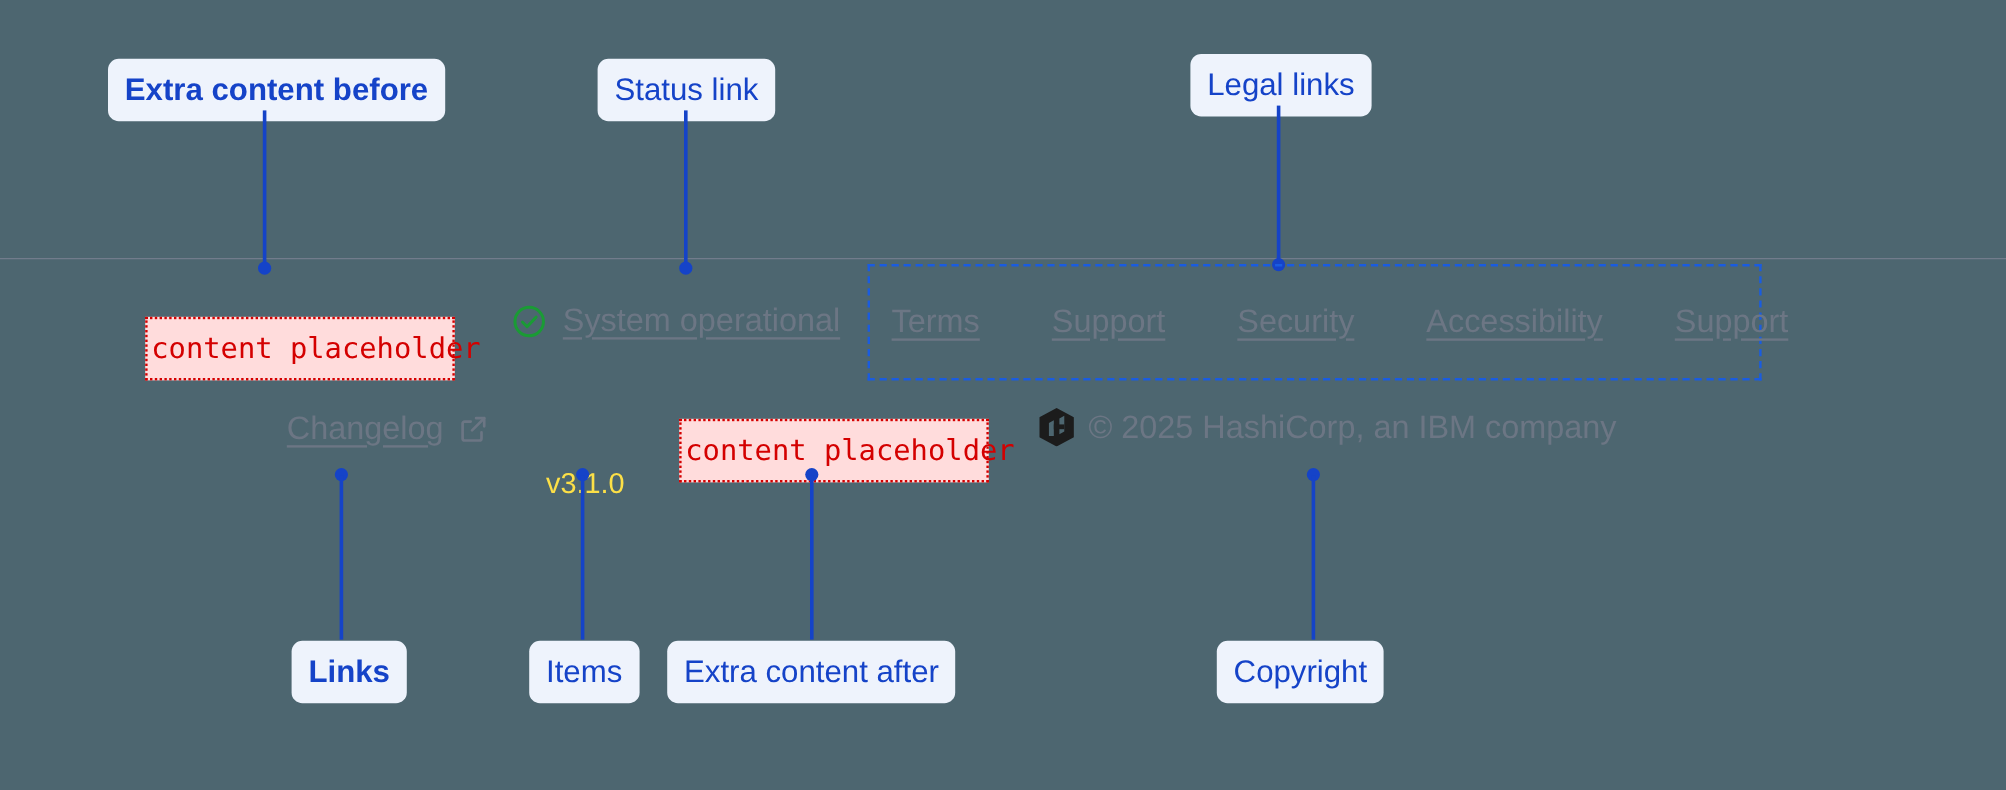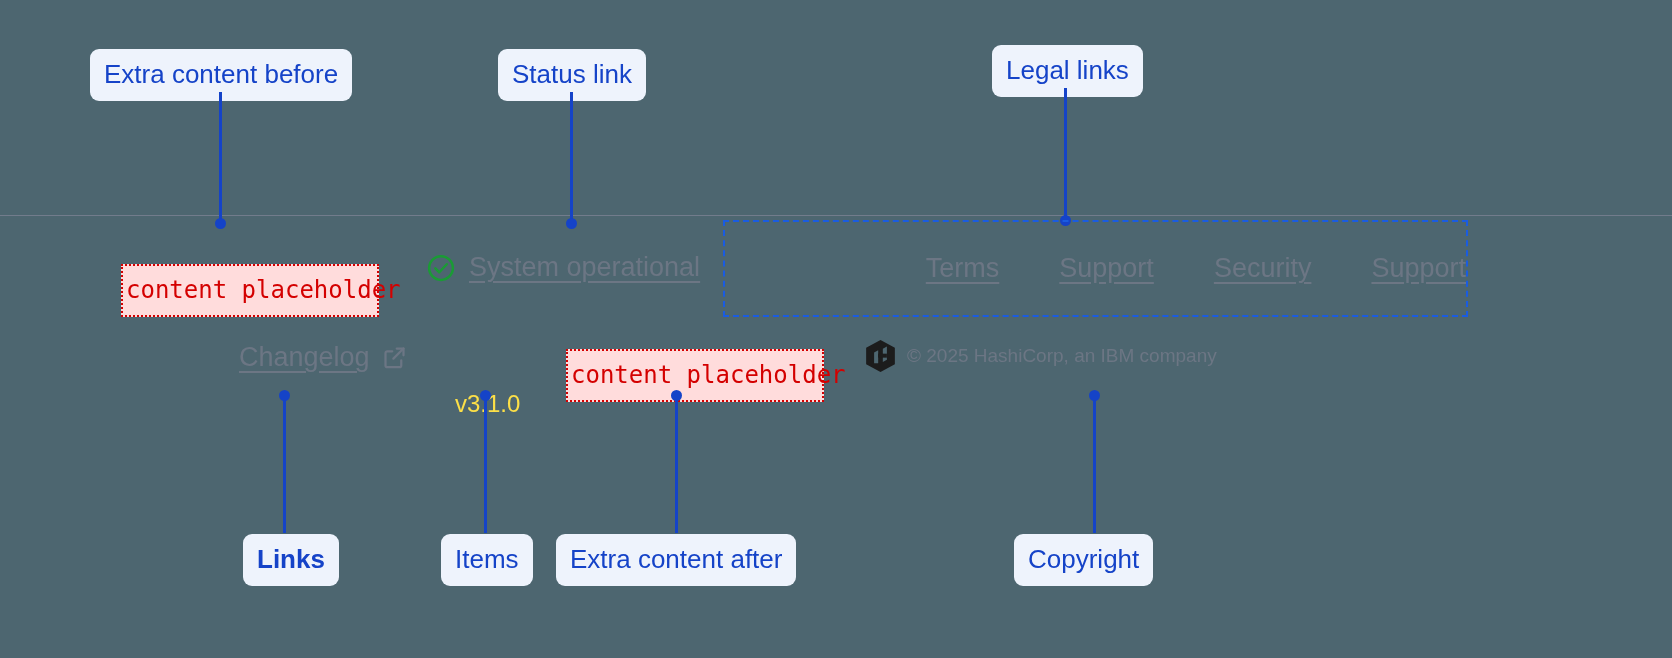--- a/index.html
+++ b/index.html
@@ -90,21 +90,20 @@
     left: 723px;
     top: 220px;
     width: 745px;
     height: 97px;
     border: 2px dashed #1a5ce0;
     box-sizing: border-box;
     display: flex;
     align-items: center;
     padding-left: 18px;
     gap: 60px;
-    justify-content: flex-end;
   }
   .legal-link {
     color: #6c7684;
     font-size: 27px;
     text-decoration: underline;
     text-underline-offset: 5px;
     white-space: nowrap;
   }
 
   #bottom-row {
@@ -143,31 +142,31 @@
   .copyright {
     position: absolute;
     left: 866px;
     top: 0px;
     display: flex;
     align-items: center;
     gap: 12px;
   }
   .copyright-text {
     color: #6c7684;
-    font-size: 19px;
+    font-size: 27px;
     white-space: nowrap;
   }
   .hashi-logo { width: 29px; height: 32px; display: block; }
 </style>
 </head>
 <body>
 
 <div id="footer-band"></div>
 
-<div class="callout" style="left:90px; top:49px;">Extra content before</div>
+<div class="callout" style="left:90px; top:49px;font-weight:bold;">Extra content before</div>
 
 <div class="callout" style="left:498px; top:49px;">Status link</div>
 
 <div class="callout" style="left:992px; top:45px;">Legal links</div>
 
 <div class="leader" style="left:219px; top:92px; height:133px;"></div>
 <div class="dot" style="left:215px; top:218px;"></div>
 
 <div class="leader" style="left:570px; top:92px; height:133px;"></div>
 <div class="dot" style="left:566px; top:218px;"></div>
@@ -184,20 +183,21 @@
       <polyline points="7.5,12.3 10.6,15.4 16.6,9"></polyline>
     </svg>
   </span>
   <span class="status-label">System operational</span>
 </div>
 
 <div id="legal-links">
   <a class="legal-link">Terms</a>
   <a class="legal-link">Support</a>
   <a class="legal-link">Security</a>
+  <a class="legal-link">Accessibility</a>
   <a class="legal-link">Support</a>
 </div>
 
 <div id="bottom-row">
 
   <div class="changelog">
     <span class="changelog-label">Changelog</span>
     <span>
       <svg class="ext-icon" viewBox="0 0 24 24" fill="none" stroke="#6c7684" stroke-width="2" stroke-linecap="round" stroke-linejoin="round">
         <path d="M14 4h6v6"></path>

